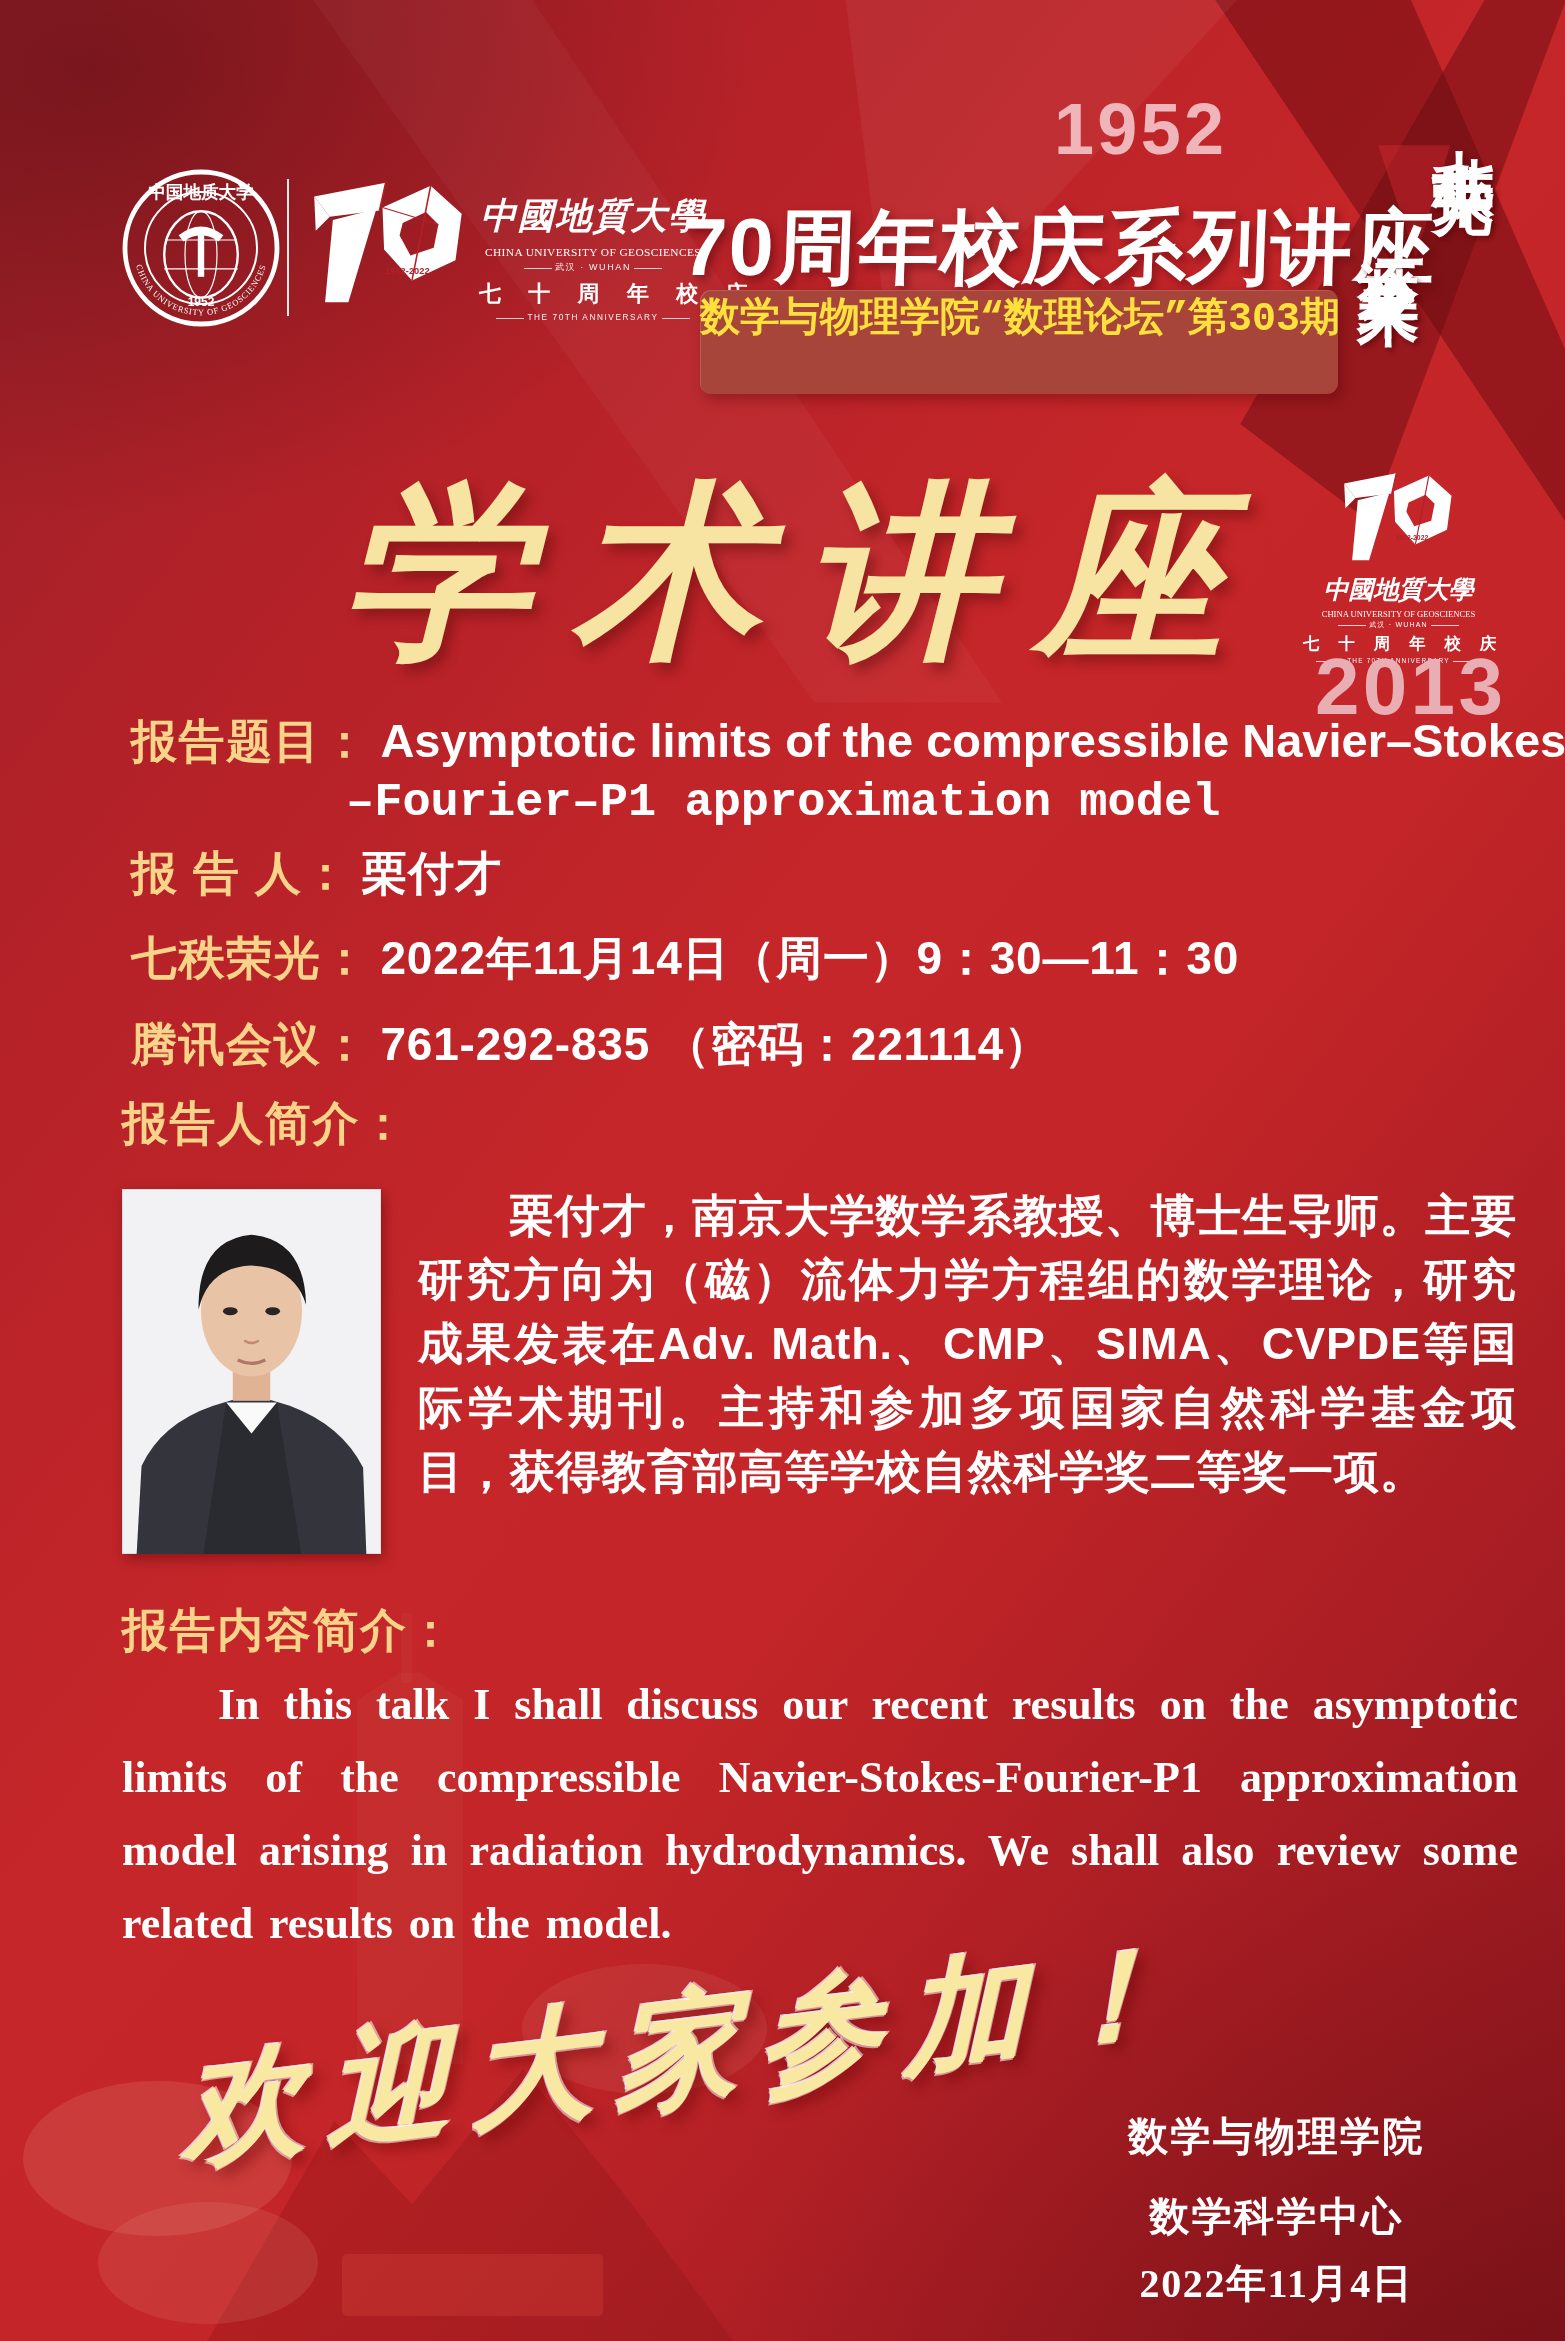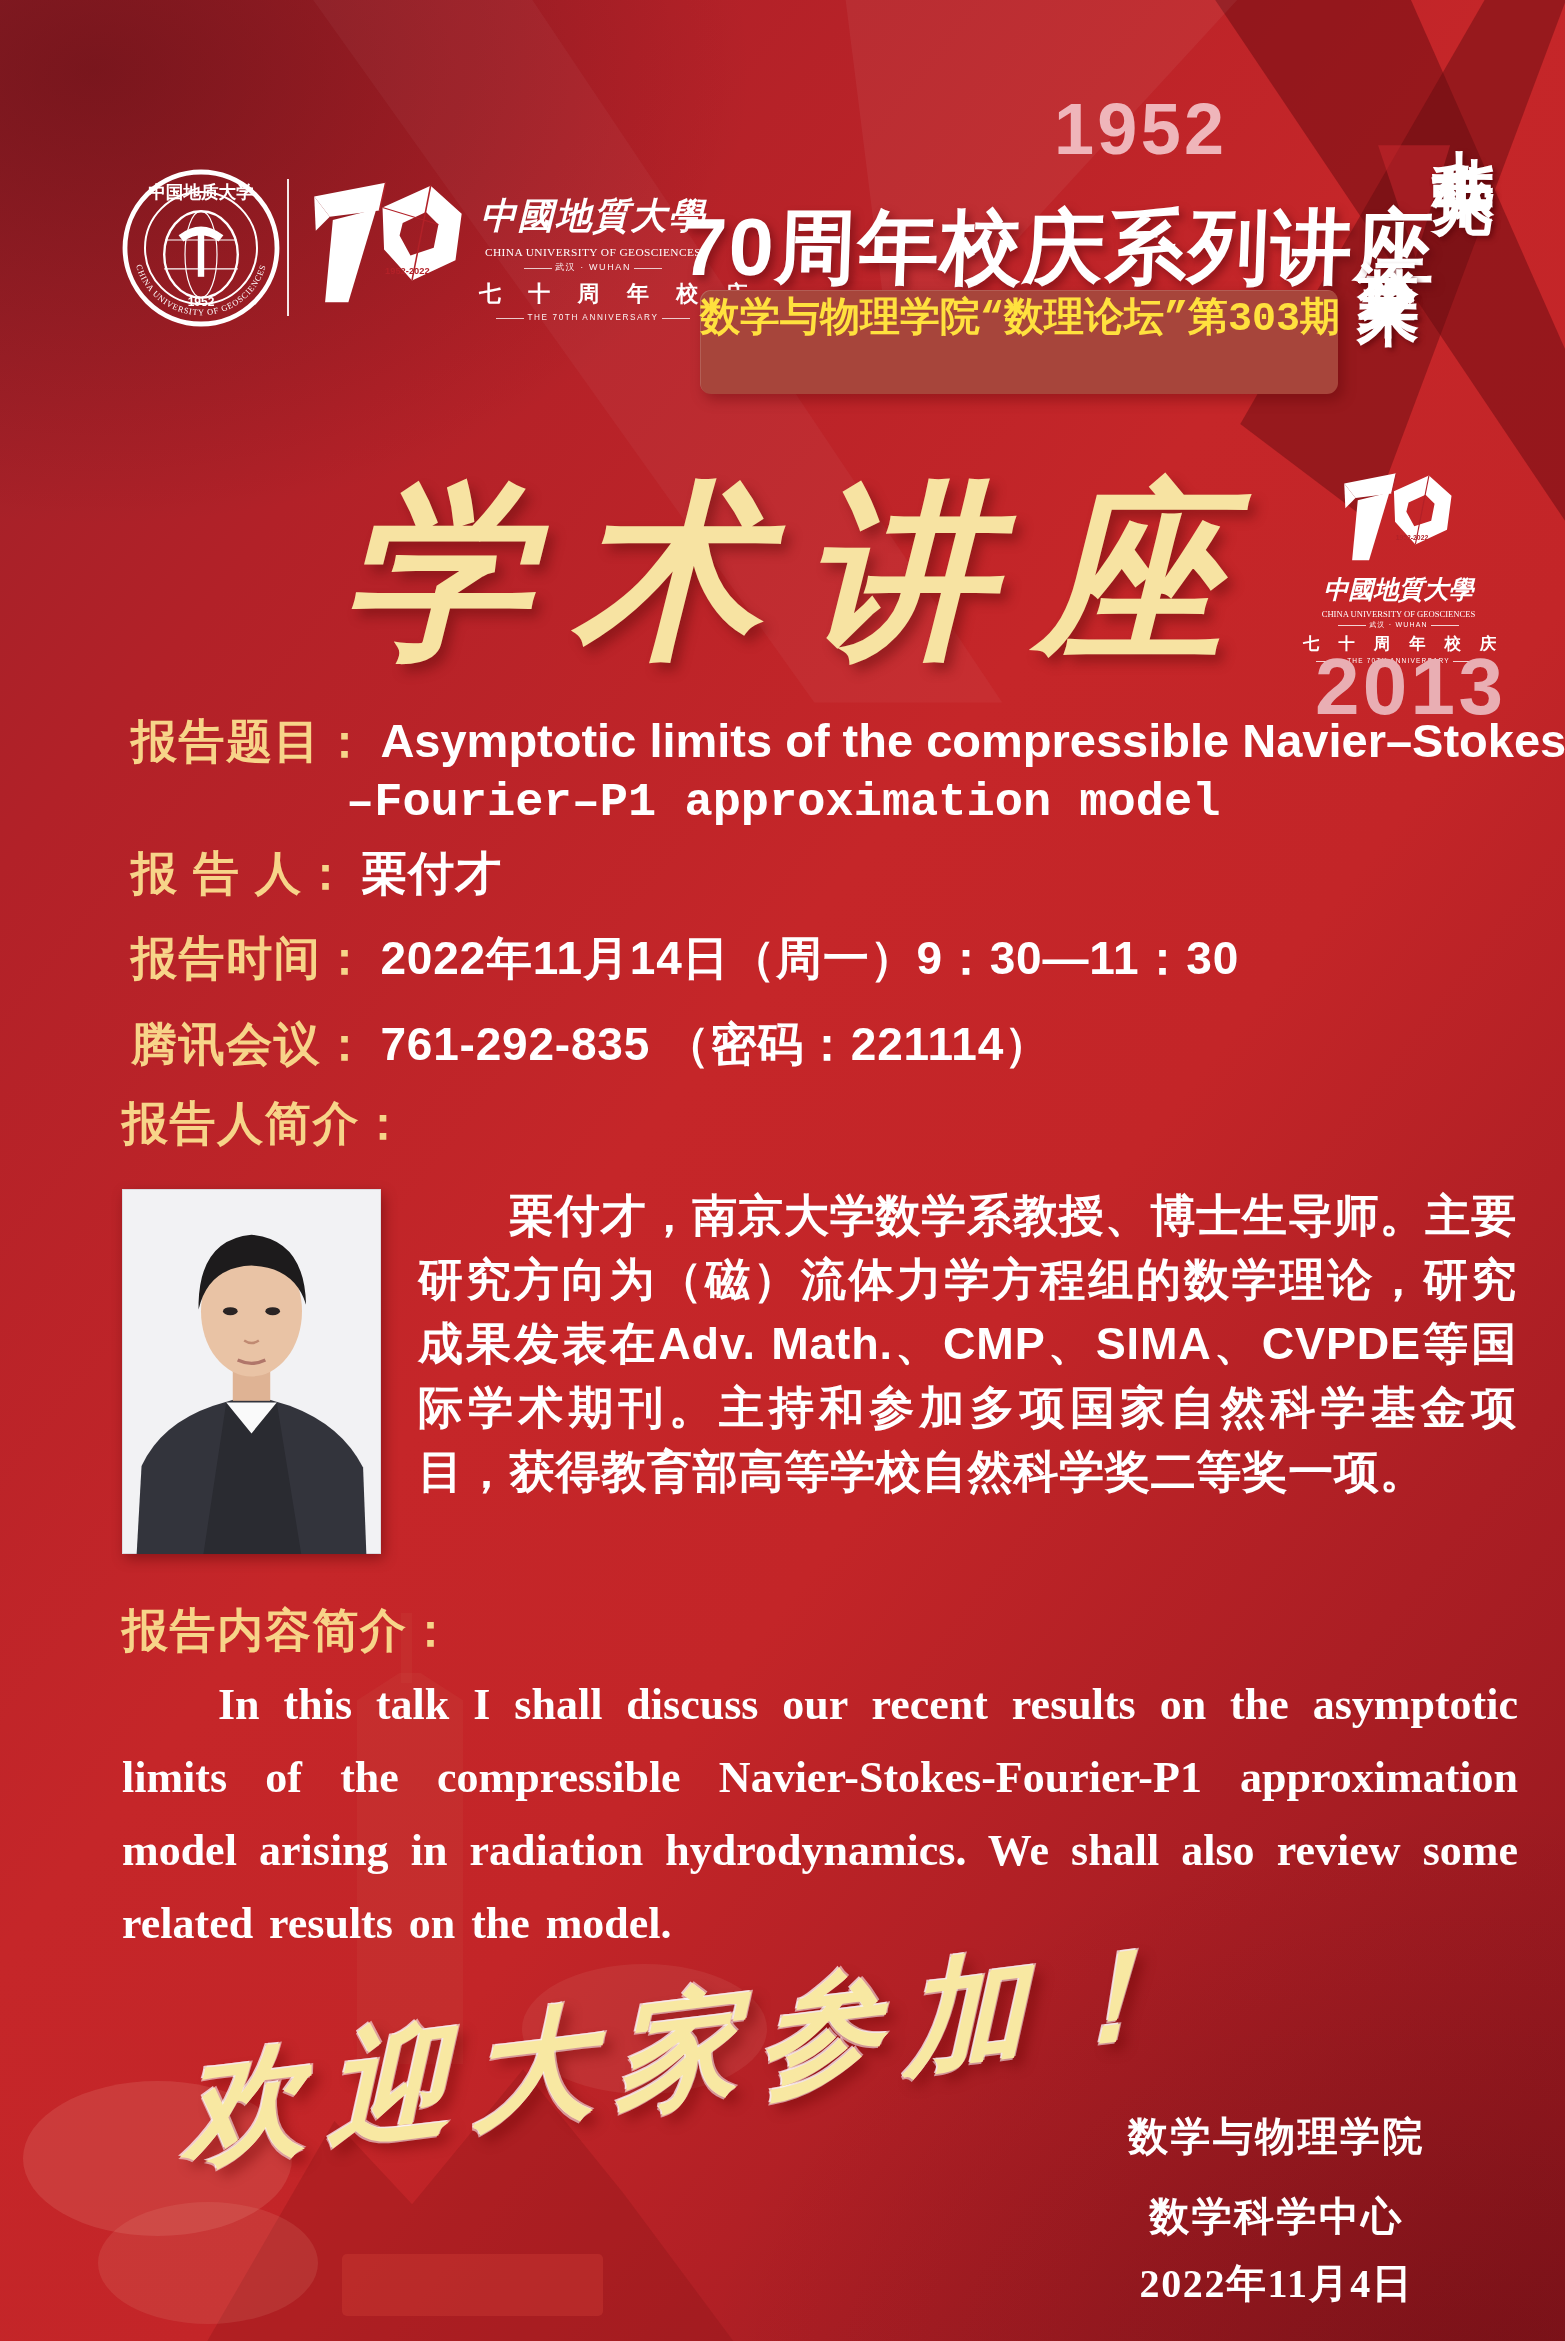--- a/index.html
+++ b/index.html
@@ -176,21 +176,21 @@
     <span class="value-en">Asymptotic limits of the compressible Navier–Stokes</span>
   </div>
   <div class="abs title-line2" style="top:776px">–Fourier–P1 approximation model</div>
 
   <div class="abs info-row" style="top:843px">
     <span class="label">报 告 人：</span>
     <span class="value-cn">栗付才</span>
   </div>
 
   <div class="abs info-row" style="top:928px">
-    <span class="label">报告时间：</span>
+    <span class="label">七秩荣光：</span>
     <span class="value-cn">2022年11月14日（周一）9：30—11：30</span>
   </div>
 
   <div class="abs info-row" style="top:1014px">
     <span class="label">腾讯会议：</span>
     <span class="value-cn">761-292-835 （密码：221114）</span>
   </div>
 
   <div class="abs label" style="left:122px;top:1093px">报告人简介：</div>
 

